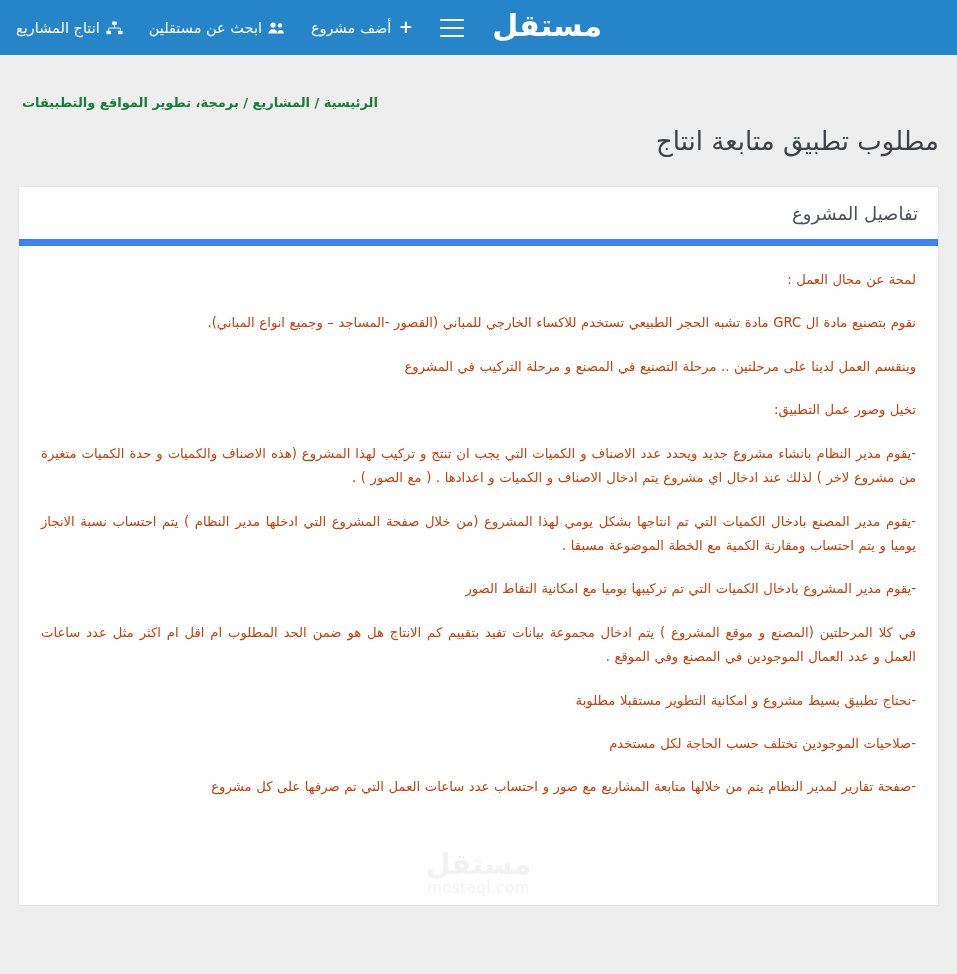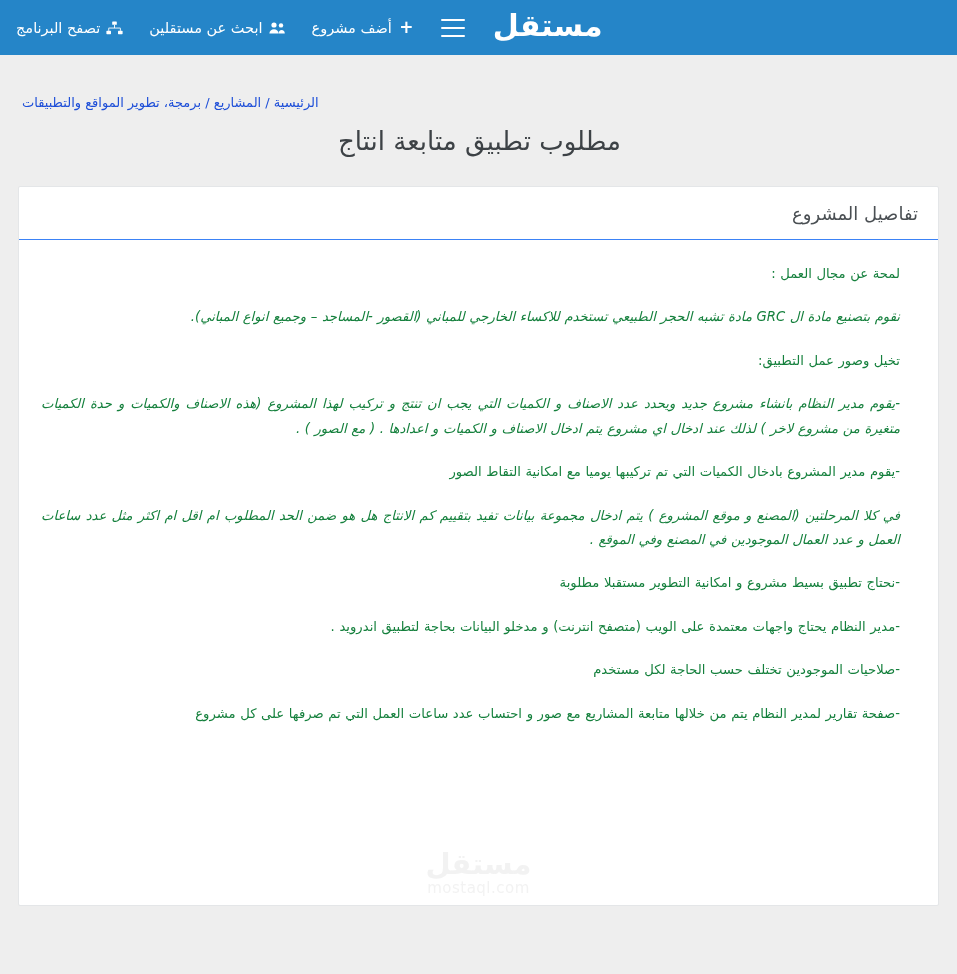--- a/index.html
+++ b/index.html
@@ -95,71 +95,71 @@
   }
 
   
   .page {
     padding: 0 18px;
   }
   .breadcrumb {
     text-align: left;
     direction: rtl;
     font-size: 13px;
-    color: #1d4ed8;
+    color: #15803d;
     padding: 40px 0 0 4px;
     letter-spacing: 0.1px;
+    font-weight: bold;
   }
   .breadcrumb span { white-space: nowrap; }
   .page-title {
-    text-align: center;
+    text-align: right;
     font-size: 26px;
     font-weight: 400;
     color: #3d4246;
     margin: 16px 0 0 2px;
     padding-bottom: 30px;
     letter-spacing: 0.2px;
   }
 
   
   .card {
     background: #ffffff;
     border: 1px solid #e4e6e8;
     border-radius: 2px;
     position: relative;
     overflow: hidden;
     height: 720px;
   }
   .card-head {
     padding: 16px 20px 15px 20px;
-    border-bottom: 1px solid #3b82f6;
+    border-bottom: 7px solid #3b82f6;
     text-align: right;
   }
   .card-head h2 {
     margin: 0;
     font-size: 18px;
     font-weight: 400;
     color: #4a4f53;
   }
   .card-body {
     padding: 22px 22px 10px 22px;
     text-align: right;
   }
   .card-body p {
-    margin: 0 16px 19px 0;
+    margin: 0 0 19px 0;
     font-size: 13.2px;
     line-height: 1.85;
-    color: #15803d;
+    color: #c2410c;
     text-align: right;
     word-spacing: 0.4px;
   }
   .card-body p.justified {
     text-align: justify;
     text-align-last: right;
-    font-style: italic;
   }
 
   
   .watermark {
     position: absolute;
     bottom: 8px;
     left: 0;
     right: 0;
     text-align: center;
     pointer-events: none;
@@ -213,47 +213,48 @@
         <svg width="17" height="14" viewBox="0 0 17 14" fill="currentColor">
           <rect x="6.2" y="0.4" width="4.6" height="3.4" rx="0.6"></rect>
           <rect x="0.4" y="9.8" width="4.6" height="3.4" rx="0.6"></rect>
           <rect x="12" y="9.8" width="4.6" height="3.4" rx="0.6"></rect>
           <rect x="8.1" y="3.8" width="0.9" height="3.2"></rect>
           <rect x="2.6" y="6.6" width="11.8" height="0.9"></rect>
           <rect x="2.3" y="7.2" width="0.9" height="2.6"></rect>
           <rect x="13.9" y="7.2" width="0.9" height="2.6"></rect>
         </svg>
       </span>
-      <span>تصفح البرنامج</span>
+      <span>انتاج المشاريع</span>
     </a>
   </div>
 </div>
 
 <div class="page">
 
   <div class="breadcrumb">
     <span>الرئيسية / المشاريع / برمجة، تطوير المواقع والتطبيقات</span>
   </div>
 
   <h1 class="page-title">مطلوب تطبيق متابعة انتاج</h1>
 
   <div class="card">
     <div class="card-head">
       <h2>تفاصيل المشروع</h2>
     </div>
 
     <div class="card-body">
       <p>لمحة عن مجال العمل :</p>
       <p class="justified">نقوم بتصنيع مادة ال GRC مادة تشبه الحجر الطبيعي تستخدم للاكساء الخارجي للمباني (القصور -المساجد – وجميع انواع المباني).</p>
+      <p>وينقسم العمل لدينا على مرحلتين .. مرحلة التصنيع في المصنع و مرحلة التركيب في المشروع</p>
       <p>تخيل وصور عمل التطبيق:</p>
       <p class="justified">-يقوم مدير النظام بانشاء مشروع جديد ويحدد عدد الاصناف و الكميات التي يجب ان تنتج و تركيب لهذا المشروع (هذه الاصناف والكميات و حدة الكميات متغيرة من مشروع لاخر ) لذلك عند ادخال اي مشروع يتم ادخال الاصناف و الكميات و اعدادها . ( مع الصور ) .</p>
+      <p class="justified">-يقوم مدير المصنع بادخال الكميات التي تم انتاجها بشكل يومي لهذا المشروع (من خلال صفحة المشروع التي ادخلها مدير النظام ) يتم احتساب نسبة الانجاز يوميا و يتم احتساب ومقارنة الكمية مع الخطة الموضوعة مسبقا .</p>
       <p>-يقوم مدير المشروع بادخال الكميات التي تم تركيبها يوميا مع امكانية التقاط الصور</p>
       <p class="justified">في كلا المرحلتين (المصنع و موقع المشروع ) يتم ادخال مجموعة بيانات تفيد بتقييم كم الانتاج هل هو ضمن الحد المطلوب ام اقل ام اكثر مثل عدد ساعات العمل و عدد العمال الموجودين في المصنع وفي الموقع .</p>
       <p>-نحتاج تطبيق بسيط مشروع و امكانية التطوير مستقبلا مطلوبة</p>
-      <p>-مدير النظام يحتاج واجهات معتمدة على الويب (متصفح انترنت) و مدخلو البيانات بحاجة لتطبيق اندرويد .</p>
       <p>-صلاحيات الموجودين تختلف حسب الحاجة لكل مستخدم</p>
       <p>-صفحة تقارير لمدير النظام يتم من خلالها متابعة المشاريع مع صور و احتساب عدد ساعات العمل التي تم صرفها على كل مشروع</p>
 
     </div>
 
     <div class="watermark">
       <div class="wm-logo">مستقل</div>
       <div class="wm-url">mostaql.com</div>
     </div>
   </div>

